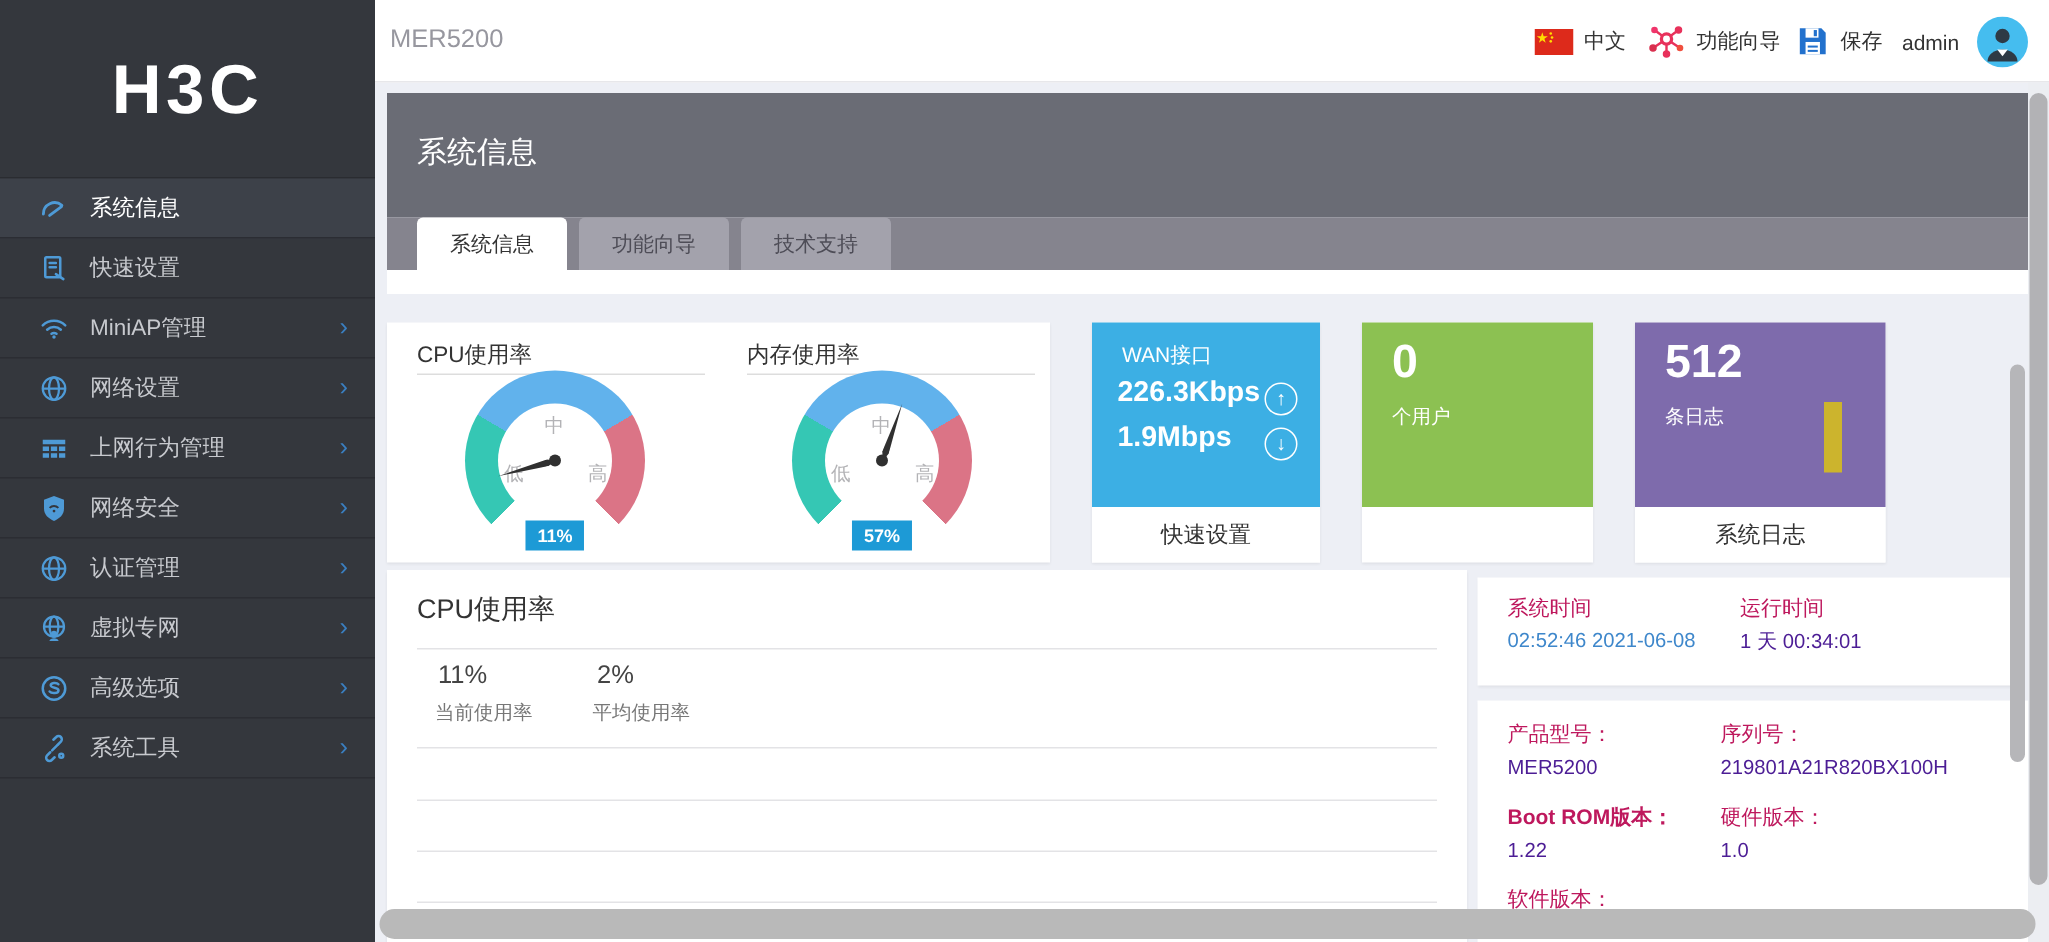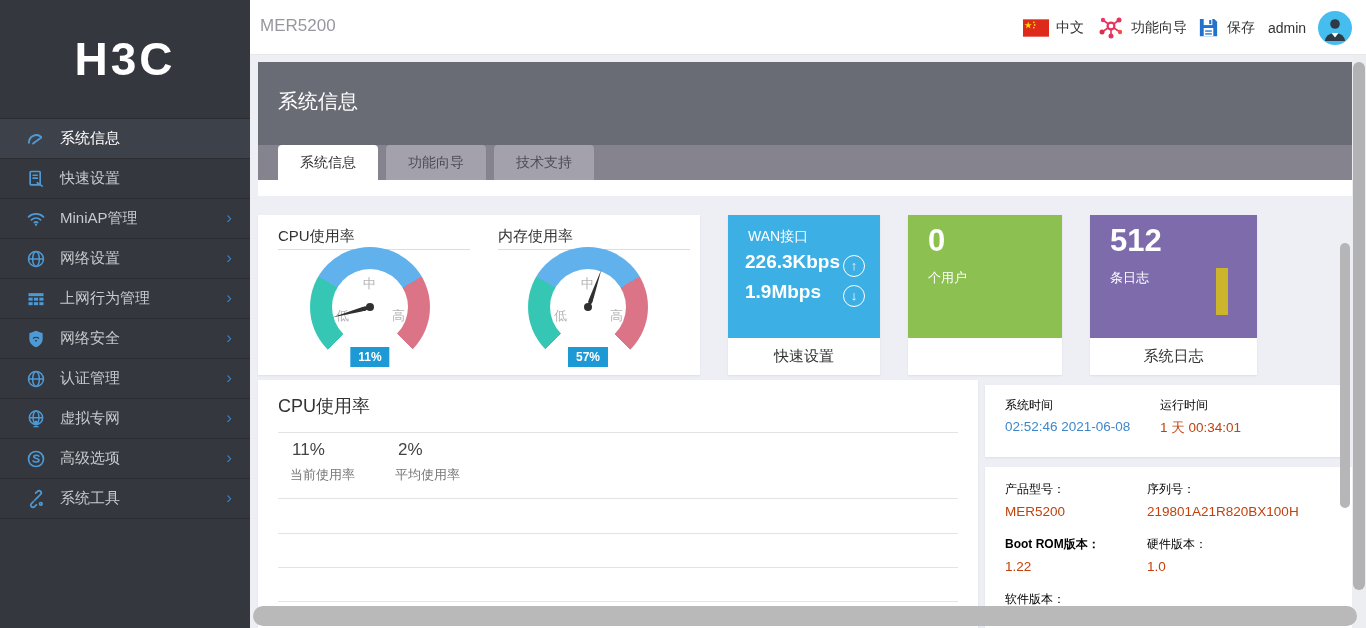--- a/index.html
+++ b/index.html
@@ -83,22 +83,22 @@
 
   
   #cpu-panel { left:258px; top:380px; width:720px; height:248px; }
   #cpu-panel-title { position:absolute; left:20px; top:14px; font-size:18px; color:#333; }
   .panel-divider { position:absolute; left:20px; width:680px; height:1px; background:#e3e3e6; }
   .cpu-stat-value { position:absolute; top:60px; font-size:17px; color:#444; }
   .cpu-stat-label { position:absolute; top:86px; font-size:13px; color:#777; }
 
   #time-panel { left:985px; top:385px; width:360px; height:72px; }
   #device-panel { left:985px; top:467px; width:424px; height:161px; }
-  .info-label { position:absolute; font-size:12px; color:#000000; }
-  .info-value { position:absolute; font-size:13.5px; color:#c2410c; }
+  .info-label { position:absolute; font-size:14px; color:#be185d; }
+  .info-value { position:absolute; font-size:13.5px; color:#4c1d95; }
   .info-value.blue { color:#3e87cb; }
 
   
   #v-scroll-track { position:absolute; left:1352px; top:55px; width:14px; height:573px; background:#eceef2; }
   #v-scroll-thumb { position:absolute; left:1353px; top:62px; width:12px; height:528px;
     background:#b2b2b5; border-radius:6px; }
   #v-scroll-thumb-inner { position:absolute; left:1340px; top:243px; width:10px; height:265px;
     background:#b6b6b9; border-radius:5px; }
   #h-scroll-thumb { position:absolute; left:253px; top:606px; width:1104px; height:20px;
     background:#b9b9b9; border-radius:10px; }

